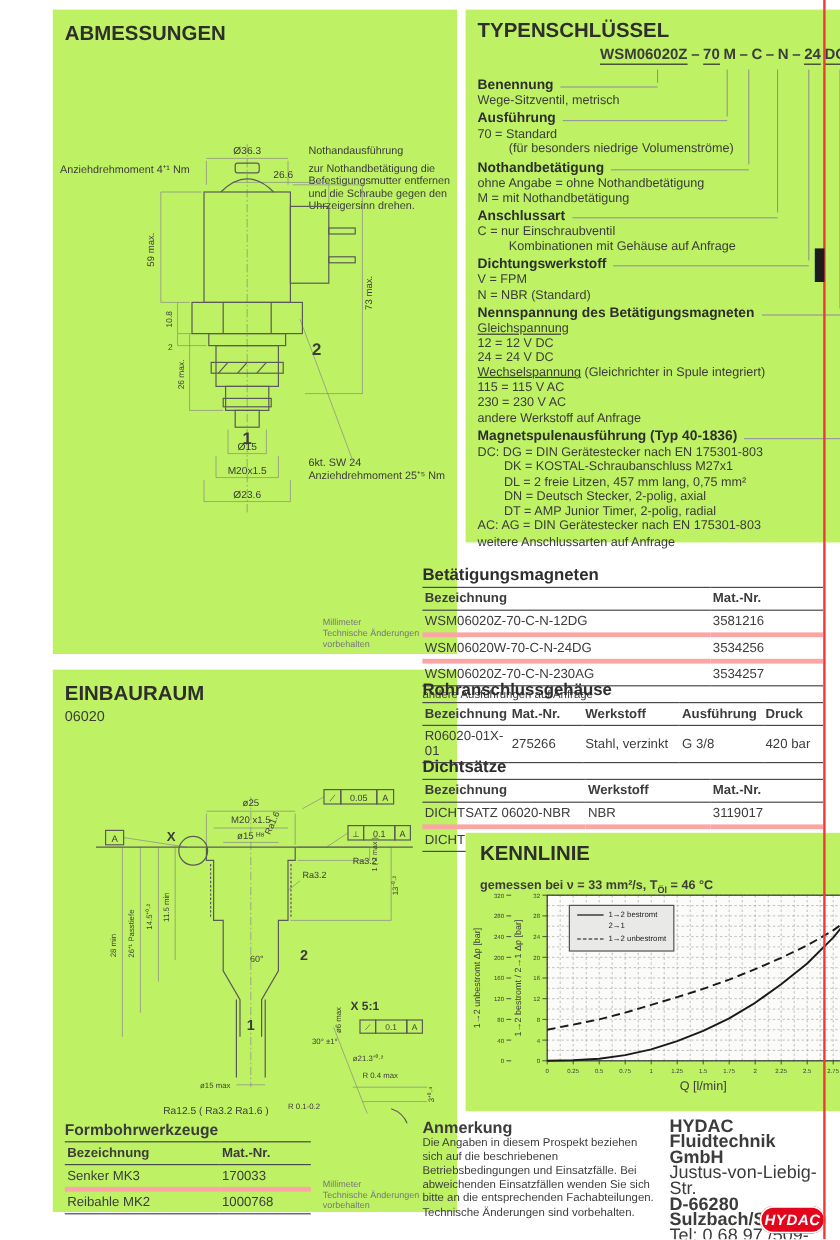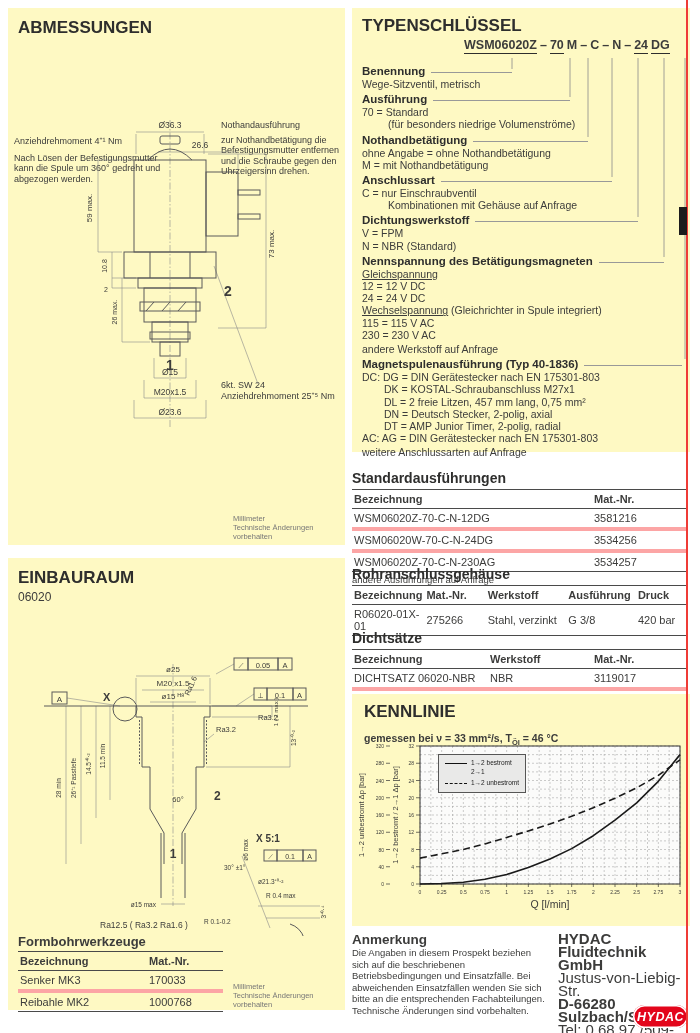--- a/index.html
+++ b/index.html
@@ -1,19 +1,19 @@
 <!DOCTYPE html>
 <html><head>
 <meta charset="utf-8">
 <style>
   html,body{margin:0;padding:0;background:#fff;}
   .page{position:relative;width:700px;height:1033px;background:#ffffff;
         font-family:"Liberation Sans",sans-serif;color:#3c3c3b;overflow:hidden;}
   .abs{position:absolute;}
-  .panel{position:absolute;background:#fef9c3;}
+  .panel{position:absolute;background:#bef264;margin-left:36px;}
   .ptitle{font-size:17px;font-weight:bold;color:#2e2e2d;}
   svg{font-family:"Liberation Sans",sans-serif;}
   svg text{fill:#3c3c3b;}
   .draw line,.draw path,.draw rect,.draw polyline,.draw circle{stroke:#5a5a5a;fill:none;stroke-width:1;}
   .dim line,.dim path,.dim polyline{stroke:#8a8a8a;stroke-width:0.6;fill:none;}
   .note{font-size:9px;line-height:10.5px;color:#3c3c3b;}
   .foot{font-size:7.5px;line-height:9px;color:#777;}
   .dt{border-collapse:collapse;width:100%;font-size:11px;color:#3c3c3b;}
   .dt th{font-weight:bold;text-align:left;border-top:1.6px solid #4a4a4a;border-bottom:1px solid #4a4a4a;padding:3px 2px;}
   .dt td{border-bottom:4px solid #fca5a5;padding:3px 2px;}
@@ -41,21 +41,20 @@
 </head>
 <body>
 
 <div class="page">
 
   <div class="panel" style="left:8px;top:8px;width:337px;height:537px;">
     <div class="abs ptitle" style="left:10px;top:10px;">ABMESSUNGEN</div>
 
     <div class="abs note" style="left:6px;top:128px;width:152px;">
       <div>Anziehdrehmoment 4⁺¹ Nm</div>
-      <div style="margin-top:6px;">Nach Lösen der Befestigungsmutter kann die Spule um 360° gedreht und abgezogen werden.</div>
     </div>
     <div class="abs note" style="left:213px;top:112px;width:122px;">
       <div>Nothandausführung</div>
       <div style="margin-top:4px;">zur Nothandbetätigung die Befestigungsmutter entfernen und die Schraube gegen den Uhrzeigersinn drehen.</div>
     </div>
     <div class="abs note" style="left:213px;top:372px;width:124px;">
       <div>6kt. SW 24</div>
       <div>Anziehdrehmoment 25⁺⁵ Nm</div>
     </div>
 
@@ -316,21 +315,21 @@
       <div class="ind2">DK = KOSTAL-Schraubanschluss M27x1</div>
       <div class="ind2">DL = 2 freie Litzen, 457 mm lang, 0,75 mm²</div>
       <div class="ind2">DN = Deutsch Stecker, 2-polig, axial</div>
       <div class="ind2">DT = AMP Junior Timer, 2-polig, radial</div>
       <div>AC: AG = DIN Gerätestecker nach EN 175301-803</div>
       <div style="margin-top:2px;">weitere Anschlussarten auf Anfrage</div>
     </div>
   </div>
 
   <div class="abs" style="left:352px;top:470px;width:334px;">
-    <div class="sect-title">Standardausführungen</div>
+    <div class="sect-title">Betätigungsmagneten</div>
     <table class="dt">
       <tbody>
           <tr>
         <th>Bezeichnung</th>
         <th style="width:90px;">Mat.-Nr.</th>
       </tr>
       <tr>
             <td>WSM06020Z-70-C-N-12DG</td>
             <td>3581216</td>
           </tr>

